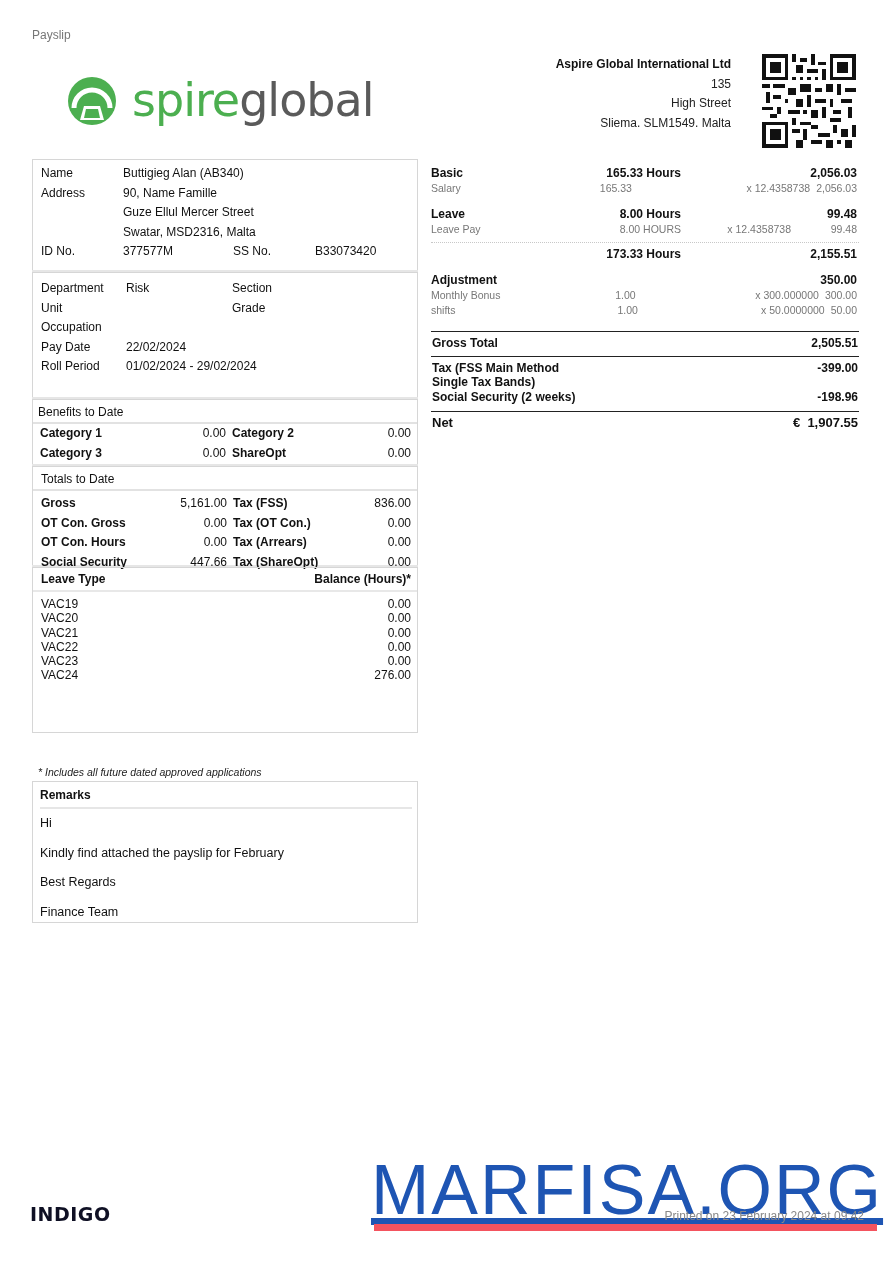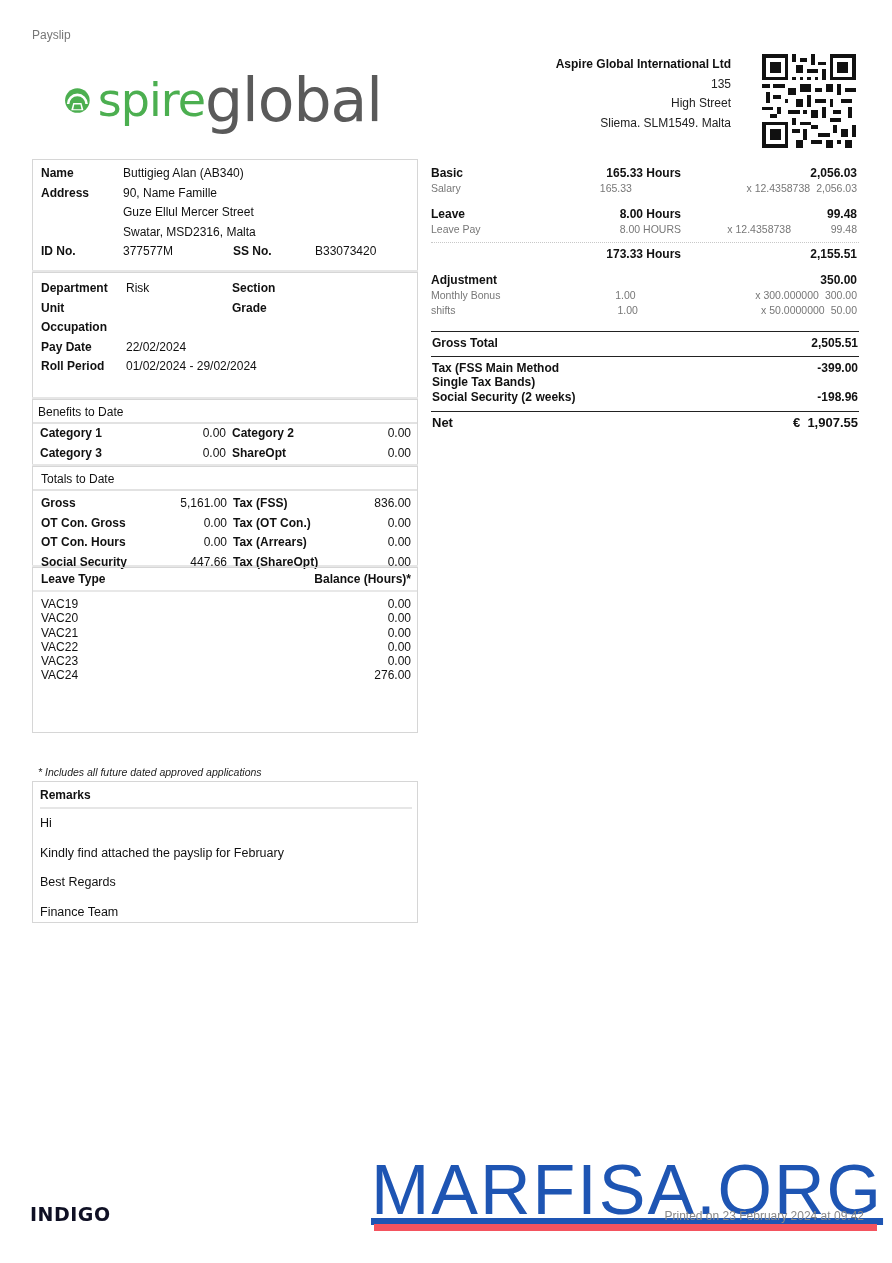--- a/index.html
+++ b/index.html
@@ -14,21 +14,21 @@
 
   
   .company { right: 161px; top: 55px; text-align: right; font-size: 12px; line-height: 19.5px; color: #222; }
   .company .name { font-weight: bold; color: #111; }
   .qr { left: 762px; top: 54px; width: 94px; height: 94px; }
   .left-col { left: 32px; top: 159px; width: 386px; }
   .sec { border: 1px solid #d6d6d6; border-bottom: none; position: relative; }
   .sec.last { border-bottom: 1px solid #d6d6d6; }
   .sec-gap { height: 2px; background: #e6e6e6; }
   .row { display: flex; align-items: flex-start; height: 19.5px; line-height: 19.5px; }
-  .lbl { font-weight: bold; }
+  .lbl { font-weight: normal; }
   .sec-title { font-size: 12px; padding-left: 5px; height: 22px; line-height: 24px; border-bottom: 2px solid #e2e2e2; margin: 0 0 0 0; }
 
   .personal { padding: 4px 0 2px 8px; height: 104px; }
   .personal .c1 { width: 82px; }
   .personal .c2 { width: 110px; }
   .personal .c3 { width: 82px; }
 
   .employment { padding: 6px 0 4px 8px; height: 114px; }
   .employment .c1 { width: 85px; }
   .employment .c2 { width: 106px; }
@@ -83,21 +83,21 @@
 <div class="abs doc-title">Payslip</div>
 
 <div class="abs logo">
   <svg width="70" height="64" viewBox="0 0 70 64">
     <circle cx="30" cy="33" r="24" fill="#4caf50"></circle>
     <path d="M12 40 A18 18 0 0 1 48 40" fill="none" stroke="#fff" stroke-width="5"></path>
     <path d="M22 38 L38 38 L42 52 L18 52 Z" fill="#fff"></path>
     <path d="M24 41 L36 41 L38 50 L22 50 Z" fill="#4caf50"></path>
   </svg>
   <span style="font-family:'DejaVu Sans',sans-serif;font-size:46px;color:#4caf50;letter-spacing:-1px;line-height:64px;">spire</span>
-  <span style="font-family:'DejaVu Sans',sans-serif;font-size:60px;color:#5a5a5a;letter-spacing:-1px;line-height:64px;text-transform:lowercase;">Global</span>
+  <span style="font-family:'DejaVu Sans',sans-serif;font-size:46px;color:#5a5a5a;letter-spacing:-1px;line-height:64px;text-transform:lowercase;">Global</span>
 </div>
 
 <div class="abs company">
   <div class="name">Aspire Global International Ltd</div>
   <div>135</div>
   <div>High Street</div>
   <div>Sliema. SLM1549. Malta</div>
 </div>
 
 <div class="abs qr">

